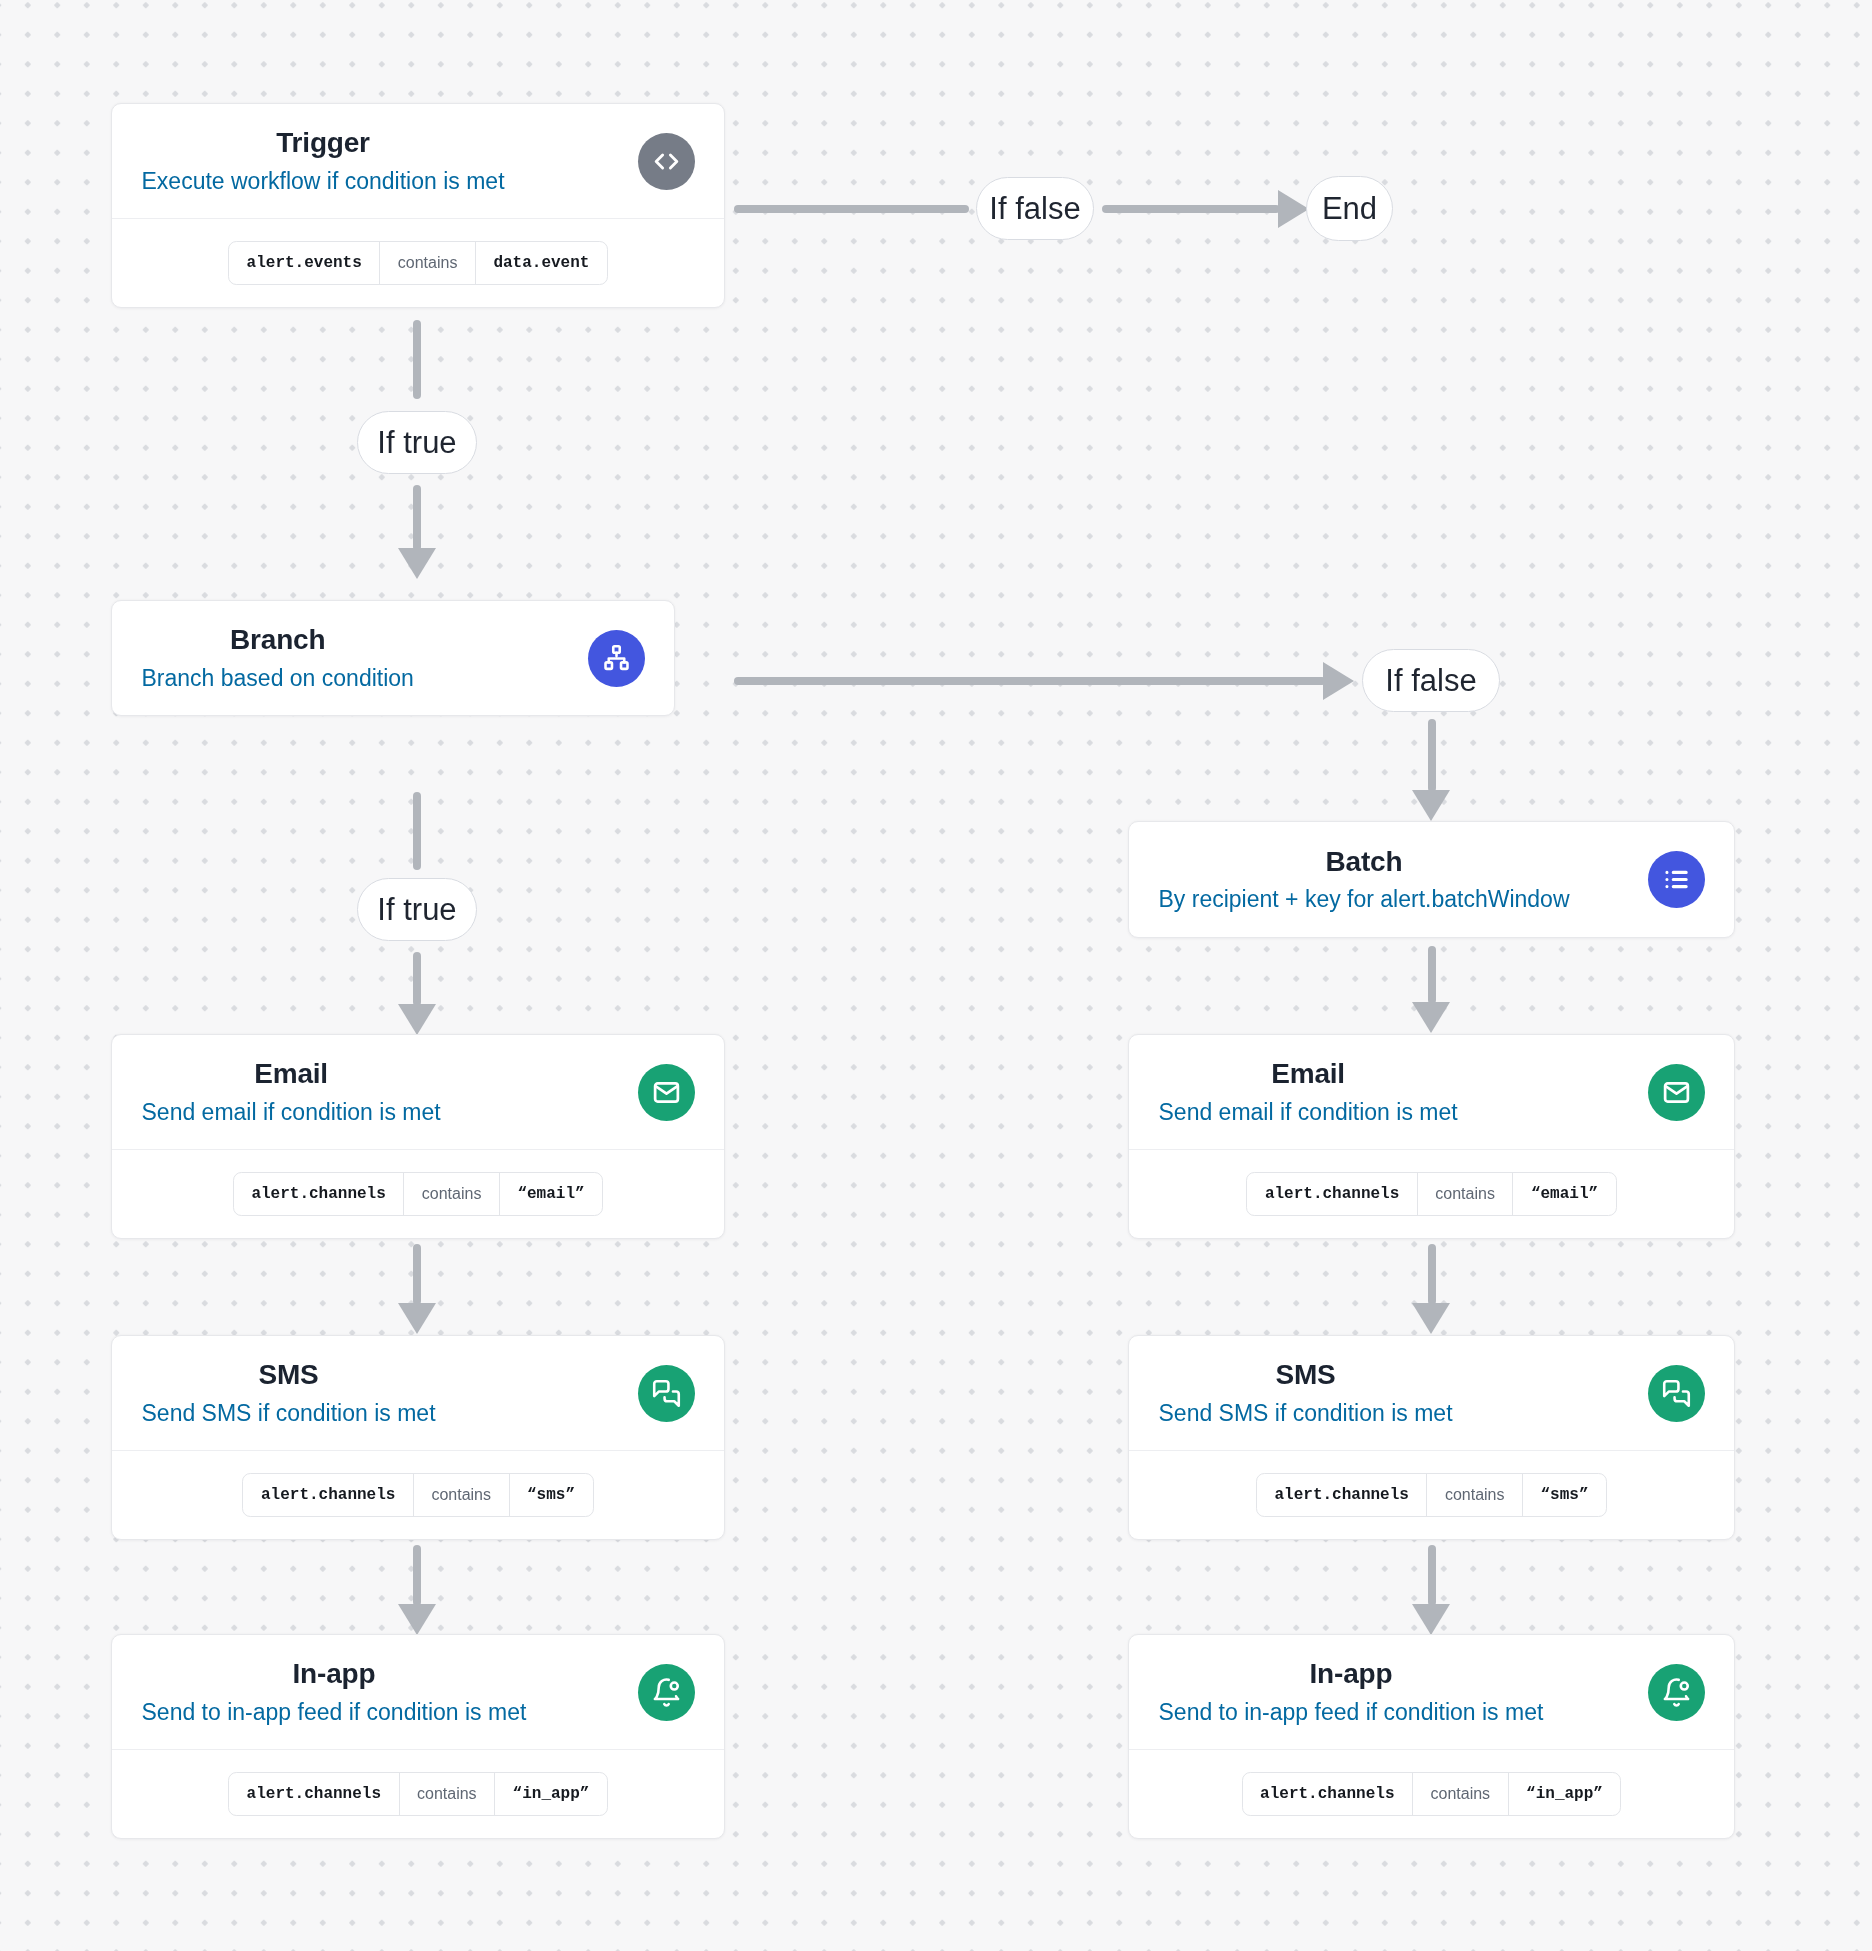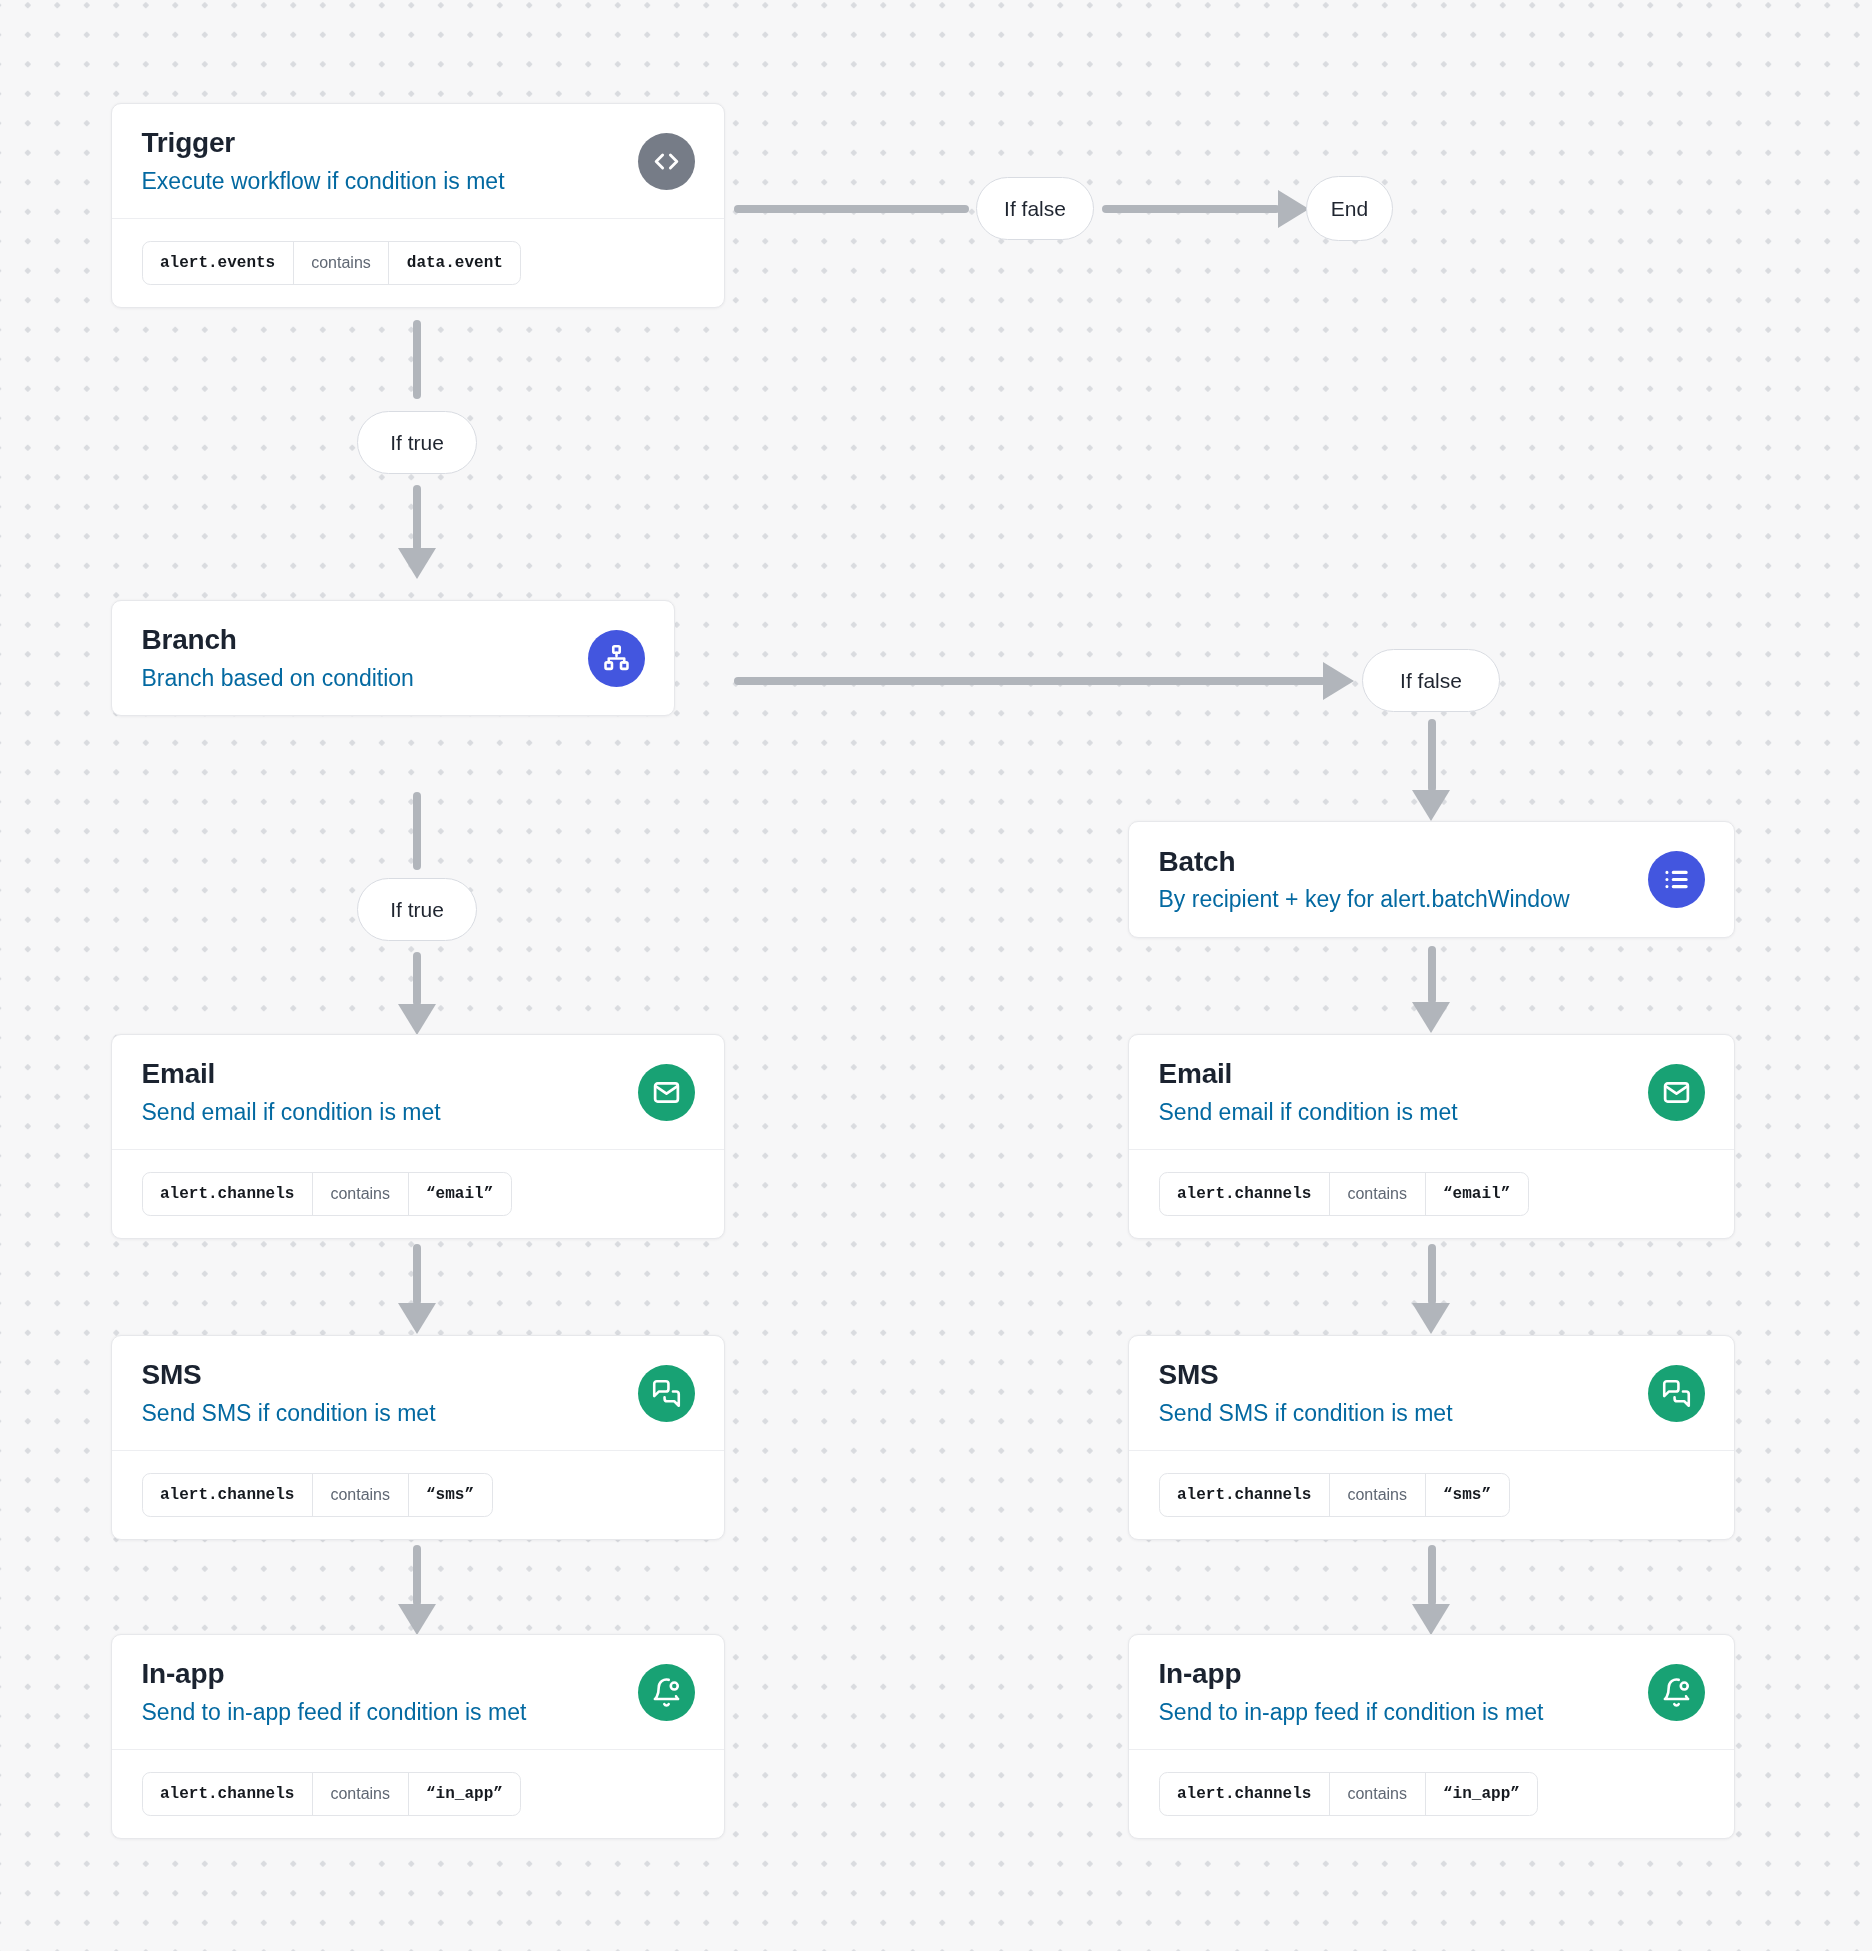--- a/index.html
+++ b/index.html
@@ -5,21 +5,21 @@
   html,body{margin:0;padding:0;background:#f7f7f8;}
   .canvas{
     position:relative;width:1873px;height:1952px;overflow:hidden;
     background-color:#f7f7f8;
     background-image:radial-gradient(circle,#d9dbdf 2.5px,transparent 2.7px);
     background-size:29.5px 29.5px;background-position:13px 20px;
     font-family:"Liberation Sans",sans-serif;
   }
   .card{
     position:absolute;background:#ffffff;border:0.9px solid #e7e8eb;border-radius:10px;
-    box-shadow:0 0.9px 2.8px rgba(22,28,45,0.05);box-sizing:border-box;
+    box-shadow:0 0.9px 2.8px rgba(22,28,45,0.05);box-sizing:border-box;text-align:center;
   }
   .card-header{display:flex;align-items:center;justify-content:space-between;
     height:114px;padding:0 29.5px;box-sizing:border-box;}
   .card-header.tall{height:115px;}
   .card-title{font-size:28px;font-weight:600;color:#1b2330;letter-spacing:-0.2px;}
   .card-subtitle{font-size:23px;font-weight:400;color:#0369a1;margin-top:8.3px;}
   .icon-circle{width:57px;height:57px;border-radius:50%;flex:0 0 auto;
     display:flex;align-items:center;justify-content:center;}
   .icon-gray{background:#767c87;}
   .icon-blue{background:#4356df;}
@@ -27,21 +27,21 @@
   .card-cond{border-top:0.9px solid #edeef1;padding:22px 29.5px;}
   .chip{display:inline-flex;align-items:stretch;background:#fff;
     border:0.9px solid #e3e5e9;border-radius:8.3px;overflow:hidden;}
   .chip>span{display:flex;align-items:center;height:42px;padding:0 17.5px;white-space:nowrap;}
   .chip>span+span{border-left:0.9px solid #e3e5e9;}
   .chip .mono{font-family:"Liberation Mono",monospace;font-weight:700;font-size:16px;color:#15191f;}
   .chip .op{font-size:16px;color:#5f6773;}
   .pill{
     position:absolute;background:#ffffff;border:1.8px solid #d9dce2;border-radius:922px;
     display:flex;align-items:center;justify-content:center;box-sizing:border-box;
-    font-size:21px;font-weight:500;color:#1f2530;white-space:nowrap;
+    font-size:31px;font-weight:500;color:#1f2530;white-space:nowrap;
   }
   .hline,.vline{position:absolute;background:#b1b5bb;border-radius:4.6px;}
   .hline{height:8.3px;}
   .vline{width:8.3px;}
   .head-right{position:absolute;width:0;height:0;
     border-top:19.4px solid transparent;border-bottom:19.4px solid transparent;
     border-left:31px solid #b1b5bb;}
   .head-down{position:absolute;width:0;height:0;
     border-left:19.4px solid transparent;border-right:19.4px solid transparent;
     border-top:31px solid #b1b5bb;}

